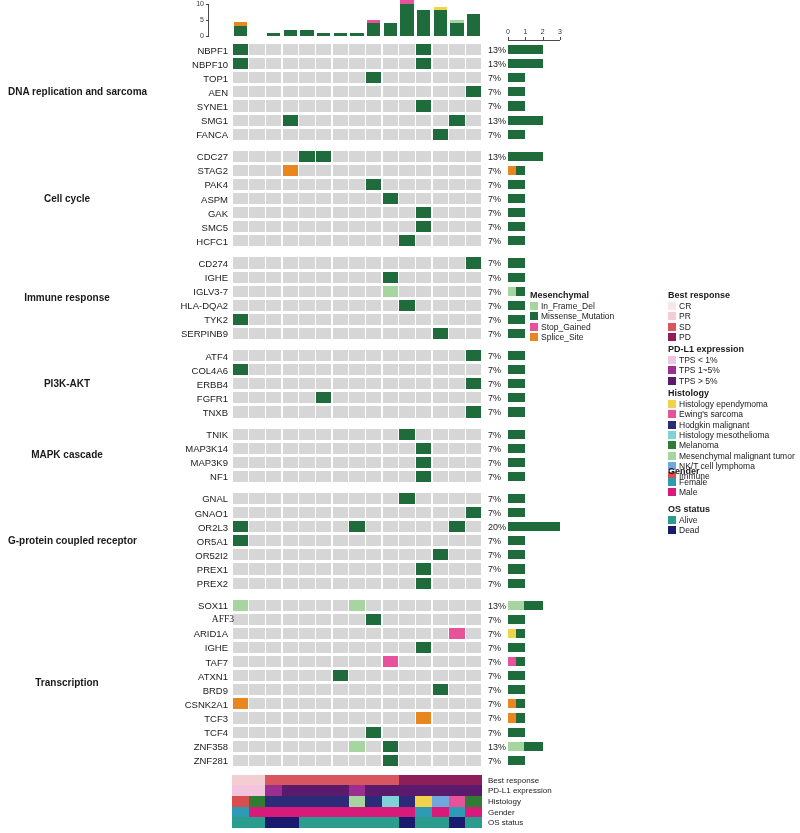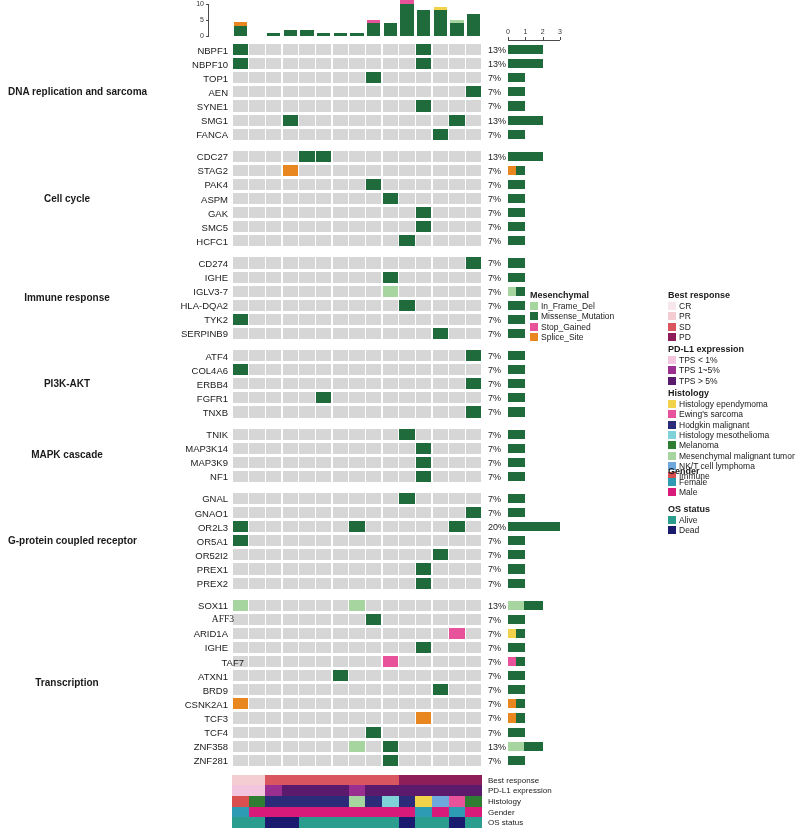--- a/index.html
+++ b/index.html
@@ -795,21 +795,21 @@
     <div class="grid-cell" style="left: 316.033px; top: 656px; width: 15.2667px; height: 11.2px;"></div>
     <div class="grid-cell" style="left: 332.7px; top: 656px; width: 15.2667px; height: 11.2px;"></div>
     <div class="grid-cell" style="left: 349.367px; top: 656px; width: 15.2667px; height: 11.2px;"></div>
     <div class="grid-cell" style="left: 366.033px; top: 656px; width: 15.2667px; height: 11.2px;"></div>
     <div class="grid-cell" style="left: 382.7px; top: 656px; width: 15.2667px; height: 11.2px;"></div>
     <div class="grid-cell" style="left: 399.367px; top: 656px; width: 15.2667px; height: 11.2px;"></div>
     <div class="grid-cell" style="left: 416.033px; top: 656px; width: 15.2667px; height: 11.2px;"></div>
     <div class="grid-cell" style="left: 432.7px; top: 656px; width: 15.2667px; height: 11.2px;"></div>
     <div class="grid-cell" style="left: 449.367px; top: 656px; width: 15.2667px; height: 11.2px;"></div>
     <div class="grid-cell" style="left: 466.033px; top: 656px; width: 15.2667px; height: 11.2px;"></div>
-    <div class="gene-label" style="left: 146px; top: 656.5px; width: 98px;">TAF7</div>
+    <div class="gene-label" style="left: 130px; top: 656.5px; width: 98px;">TAF7</div>
     <div class="pct-label" style="top: 657px;">7%</div>
     <div class="rbar" style="left: 508px; top: 657px; width: 17.3333px; height: 9.2px; background: rgb(31, 107, 59);"></div>
     <div class="rbar" style="left: 508px; top: 657px; width: 7.8px; height: 9.2px; background: rgb(232, 82, 154);"></div>
     <div class="grid-cell" style="left: 232.7px; top: 670.1px; width: 15.2667px; height: 11.2px;"></div>
     <div class="grid-cell" style="left: 249.367px; top: 670.1px; width: 15.2667px; height: 11.2px;"></div>
     <div class="grid-cell" style="left: 266.033px; top: 670.1px; width: 15.2667px; height: 11.2px;"></div>
     <div class="grid-cell" style="left: 282.7px; top: 670.1px; width: 15.2667px; height: 11.2px;"></div>
     <div class="grid-cell" style="left: 299.367px; top: 670.1px; width: 15.2667px; height: 11.2px;"></div>
     <div class="grid-cell" style="left: 316.033px; top: 670.1px; width: 15.2667px; height: 11.2px;"></div>
     <div class="grid-cell" style="left: 332.7px; top: 670.1px; width: 15.2667px; height: 11.2px;"></div>

